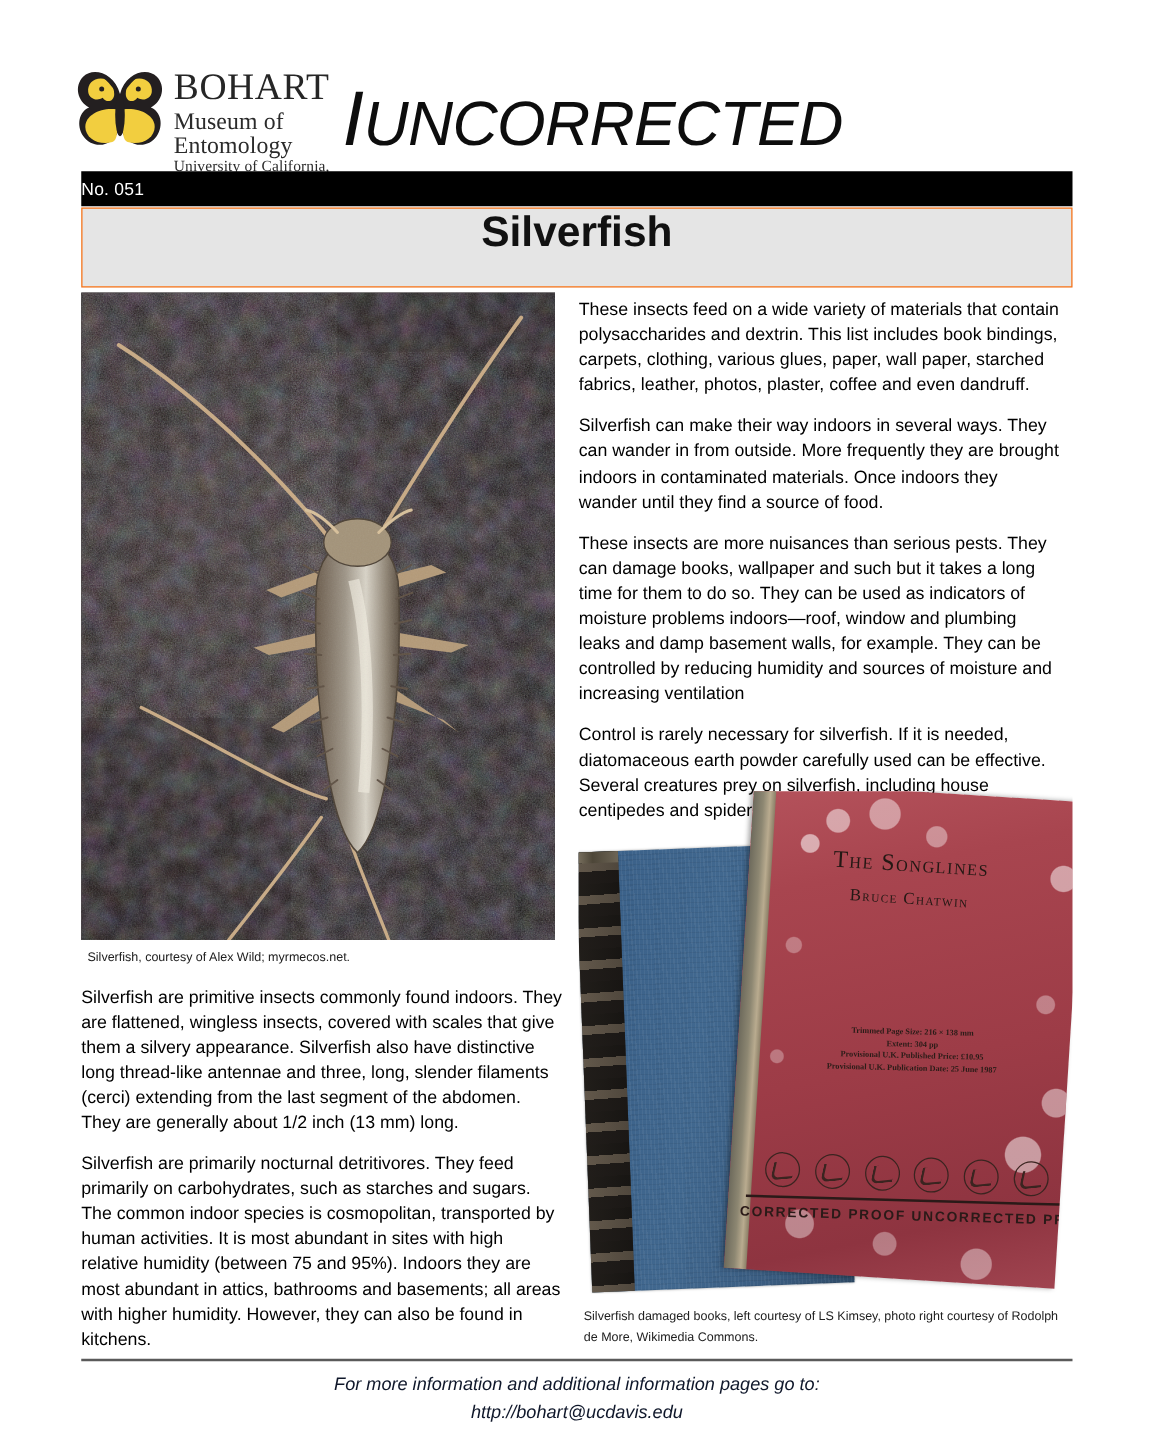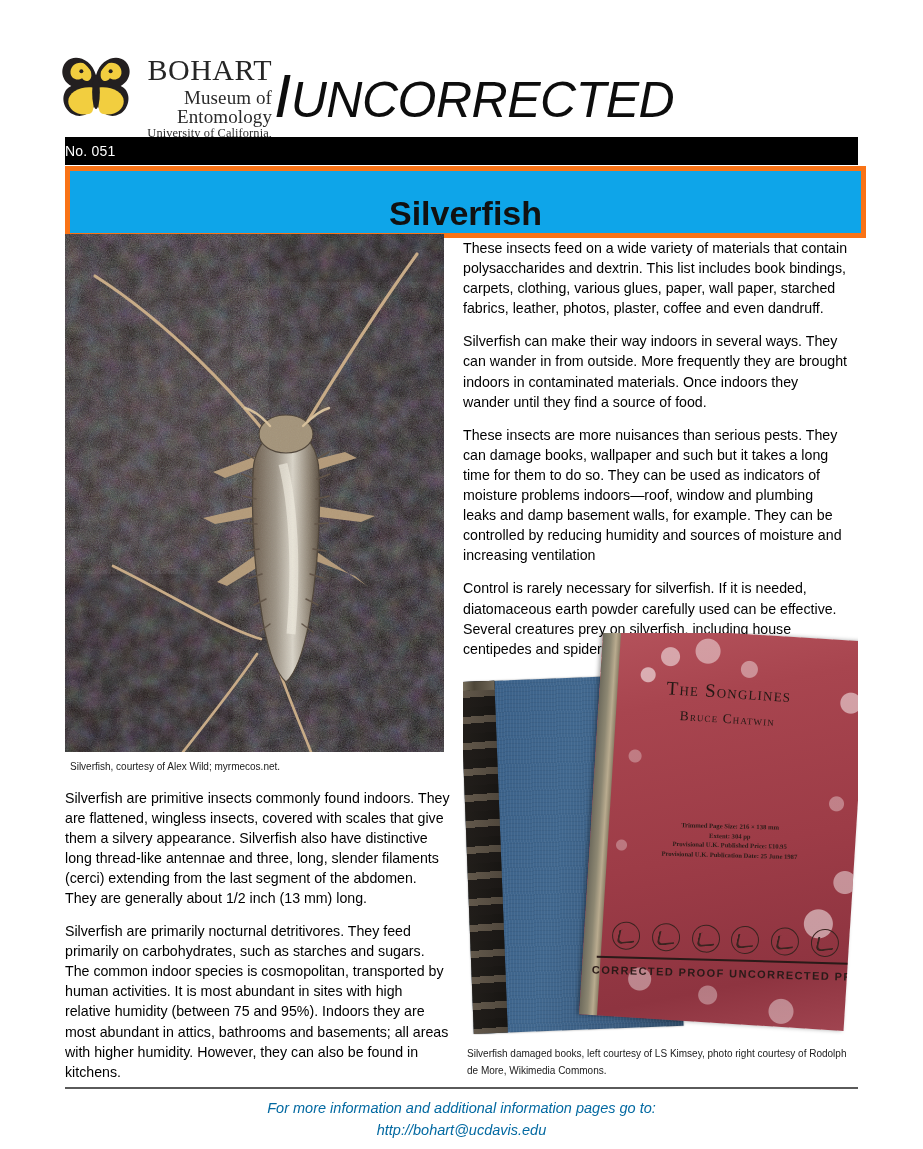--- a/index.html
+++ b/index.html
@@ -15,21 +15,20 @@
     color: #1a1a1a;
     overflow: hidden;
   }
 
   
   #masthead {
     position: absolute;
     left: 0; top: 0;
     width: 923px;
     height: 135px;
-    text-align: right;
   }
   #logo-block {
     position: absolute;
     left: 57px; top: 52px;
     width: 215px;
     height: 80px;
     display: flex;
     align-items: flex-start;
   }
   #butterfly-logo {
@@ -90,24 +89,24 @@
   #issue-number {
     color: #ffffff;
     font-size: 14px;
     padding-right: 12px;
     letter-spacing: 0.2px;
   }
   #title-banner {
     position: absolute;
     left: 65px; top: 166px;
     width: 791px; height: 62px;
-    background: #0ea5e9;
-    border: 5px solid #f97316;
+    background: #e5e5e5;
+    border: 1px solid #f97316;
     display: flex;
-    align-items: flex-end;
+    align-items: flex-start;
     justify-content: center;
   }
   #doc-title {
     font-size: 34px;
     font-weight: bold;
     color: #111111;
     letter-spacing: 0px;
   }
 
   
@@ -301,21 +300,21 @@
     background: #5a5a5a;
   }
   #footer {
     position: absolute;
     left: 0; top: 1097px;
     width: 923px;
     text-align: center;
     font-style: italic;
     font-size: 14.5px;
     line-height: 22px;
-    color: #0369a1;
+    color: #0f172a;
   }
 </style>
 </head>
 <body>
 
 <div id="masthead">
 
   <div id="logo-block">
     <svg id="butterfly-logo" viewBox="0 0 100 96">
       <path d="M50 30 C44 8, 22 2, 12 12 C2 22, 6 38, 18 44 C8 48, 4 62, 12 74 C22 88, 44 86, 50 64 Z" fill="#231f20"></path>

